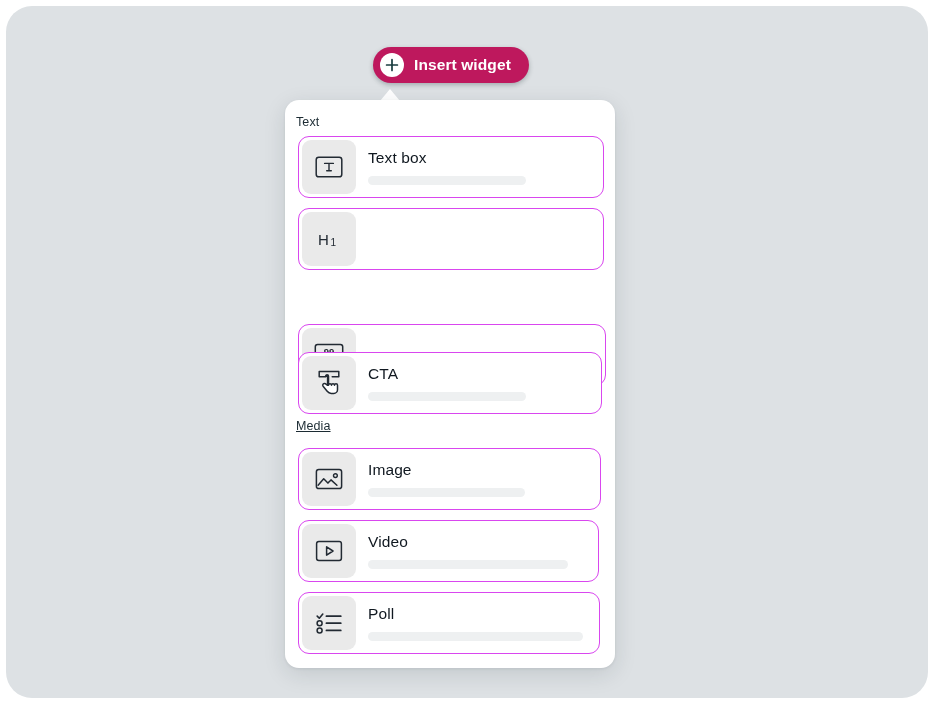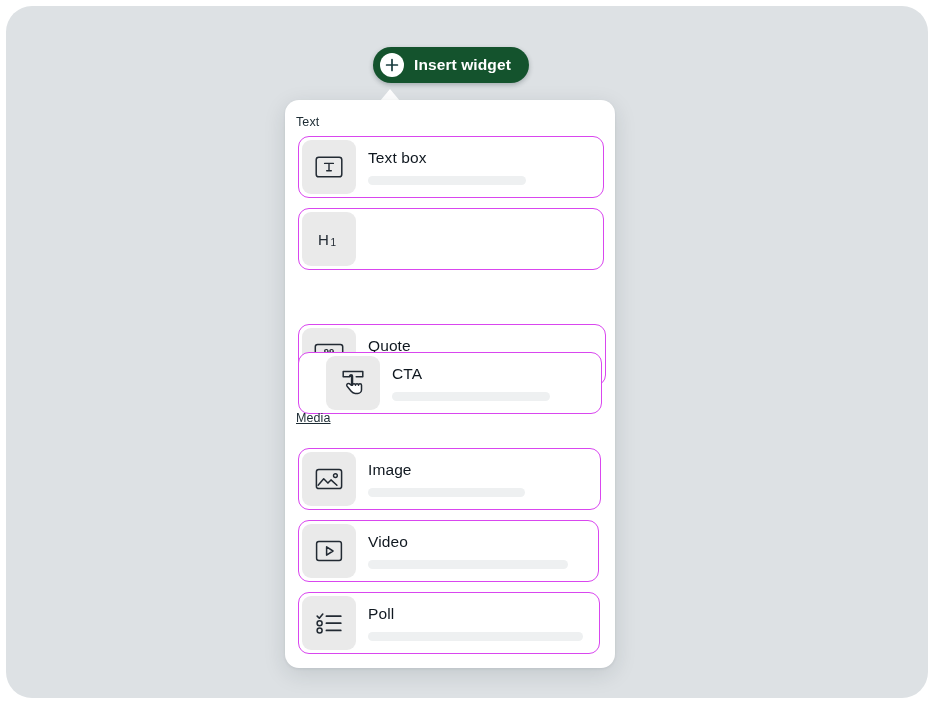--- a/index.html
+++ b/index.html
@@ -34,21 +34,21 @@
   
   #insert-btn {
     position: absolute;
     left: 373px;
     top: 47px;
     height: 36px;
     padding: 0 18px 0 7px;
     display: flex;
     align-items: center;
     gap: 10px;
-    background: #14532d;
+    background: #be185d;
     border-radius: 999px;
     box-shadow: 0 2px 5px rgba(16,34,36,.28);
     cursor: pointer;
     user-select: none;
   }
   #plus-icon {
     width: 24px;
     height: 24px;
     border-radius: 50%;
     background: #ffffff;
@@ -91,21 +91,21 @@
 
   .section-label {
     font-size: 12.5px;
     color: #1c2b33;
     font-weight: 400;
     letter-spacing: .1px;
     padding-left: 11px;
     line-height: 1;
   }
   #label-text  { position: absolute; left: 0; top: 16px; text-align: right; }
-  #label-media { position: absolute; left: 0; top: 312px; text-decoration: underline; }
+  #label-media { position: absolute; left: 0; top: 320px; text-decoration: underline; }
 
   
   .row {
     position: absolute;
     left: 13px;
     height: 62px;
     background: #ffffff;
     border: 1px solid #d946ef;
     border-radius: 11px;
     display: flex;
@@ -189,26 +189,25 @@
     </div>
 
     <div class="row" style="top:180px; width:308px;margin-top:44px;">
       <div class="row-tile">
         <svg width="30" height="28" viewBox="0 0 30 28" aria-hidden="true">
           <path d="M3.6 3.4 h22.8 a2.3 2.3 0 0 1 2.3 2.3 v9.6 a2.3 2.3 0 0 1 -2.3 2.3 h-14.6 l-5.4 5.6 v-5.6 h-2.8 a2.3 2.3 0 0 1 -2.3 -2.3 v-9.6 a2.3 2.3 0 0 1 2.3 -2.3 z" fill="none" stroke="#222a33" stroke-width="1.5" stroke-linejoin="round"></path>
           <text x="15" y="14.3" text-anchor="middle" font-family="'Liberation Sans', sans-serif" font-size="9.5" font-weight="bold" fill="#222a33">99</text>
         </svg>
       </div>
       <div class="row-body">
-        <div class="row-title">Quote</div>
         <div class="row-bar" style="width:158px;"></div>
       </div>
     </div>
 
-    <div class="row" style="top:252px; width:304px;padding-left:24px;">
+    <div class="row" style="top:252px; width:304px;">
       <div class="row-tile">
         <svg width="30" height="30" viewBox="0 0 30 30" aria-hidden="true">
           <path d="M5.2 3.6 h19.6 v5.2 h-6.6 M11.8 8.8 h-6.6 v-5.2" fill="none" stroke="#222a33" stroke-width="1.5" stroke-linejoin="round" stroke-linecap="round"></path>
           <path d="M13.6 8.2 v9.1 l-2.3 -1.6 a1.7 1.7 0 0 0 -2.2 2.5 l4.1 5.1 c1 1.3 2.1 2.1 4 2.1 h2.6 a3.7 3.7 0 0 0 3.7 -3.7 v-4.4 a1.5 1.5 0 0 0 -3 0 a1.5 1.5 0 0 0 -3 0 a1.5 1.5 0 0 0 -3 0 v-9.1 a1.45 1.45 0 0 0 -2.9 0 z" fill="#ffffff" stroke="#222a33" stroke-width="1.5" stroke-linejoin="round"></path>
         </svg>
       </div>
       <div class="row-body">
         <div class="row-title">CTA</div>
         <div class="row-bar" style="width:158px;"></div>
       </div>

